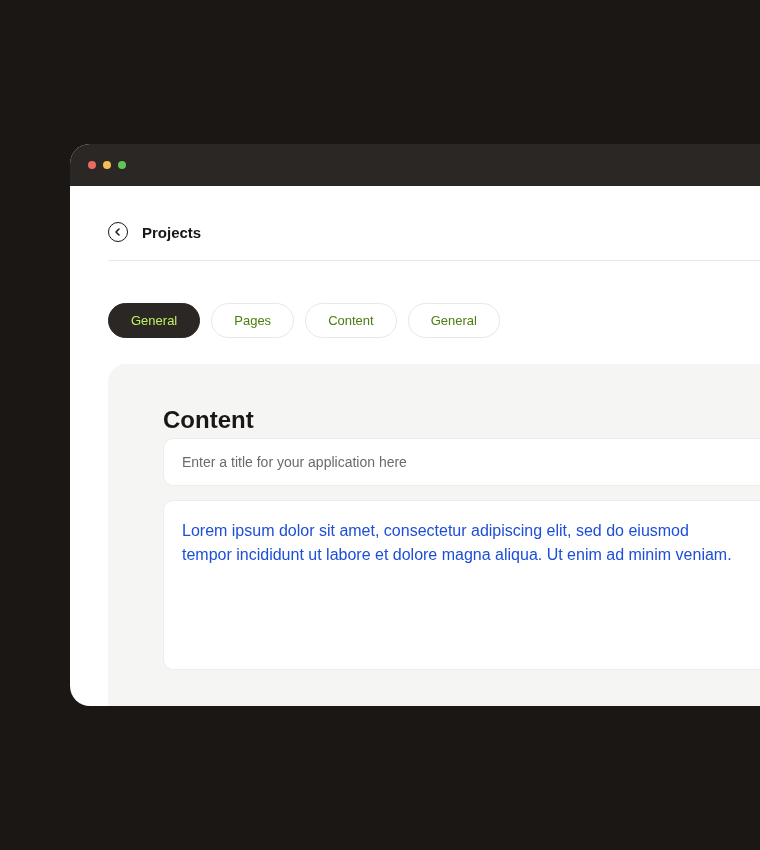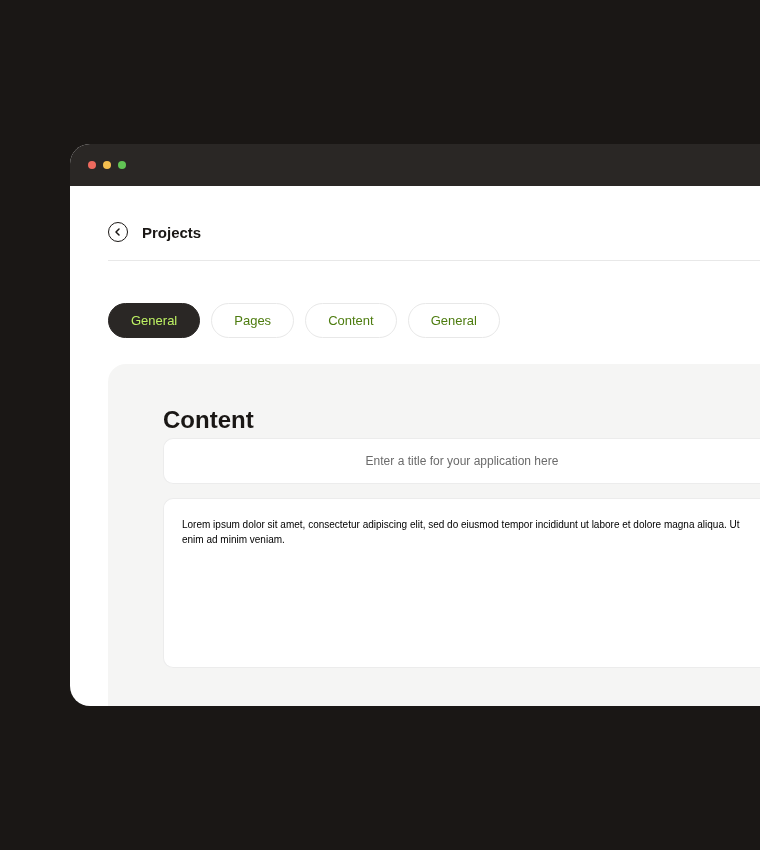--- a/index.html
+++ b/index.html
@@ -103,32 +103,31 @@
       font-weight: 800;
       color: #1a1715;
       margin-bottom: 4px;
     }
     .input-field {
       background: #ffffff;
       border: 1px solid #ececec;
       border-radius: 10px 0 0 10px;
       padding: 15px 18px;
       margin-bottom: 14px;
-      font-size: 12px;
+      font-size: 14px;
       color: #6b6b6b;
       border-right: none;
-      text-align: center;
     }
     .textarea-field {
       background: #ffffff;
       border: 1px solid #ececec;
       border-radius: 10px 0 0 10px;
       padding: 18px 18px;
-      font-size: 10px;
-      color: #000000;
+      font-size: 16px;
+      color: #1d4ed8;
       line-height: 1.5;
       min-height: 170px;
       border-right: none;
     }
   </style>
 </head>
 <body>
 
 <div class="window">
   <div class="titlebar">

